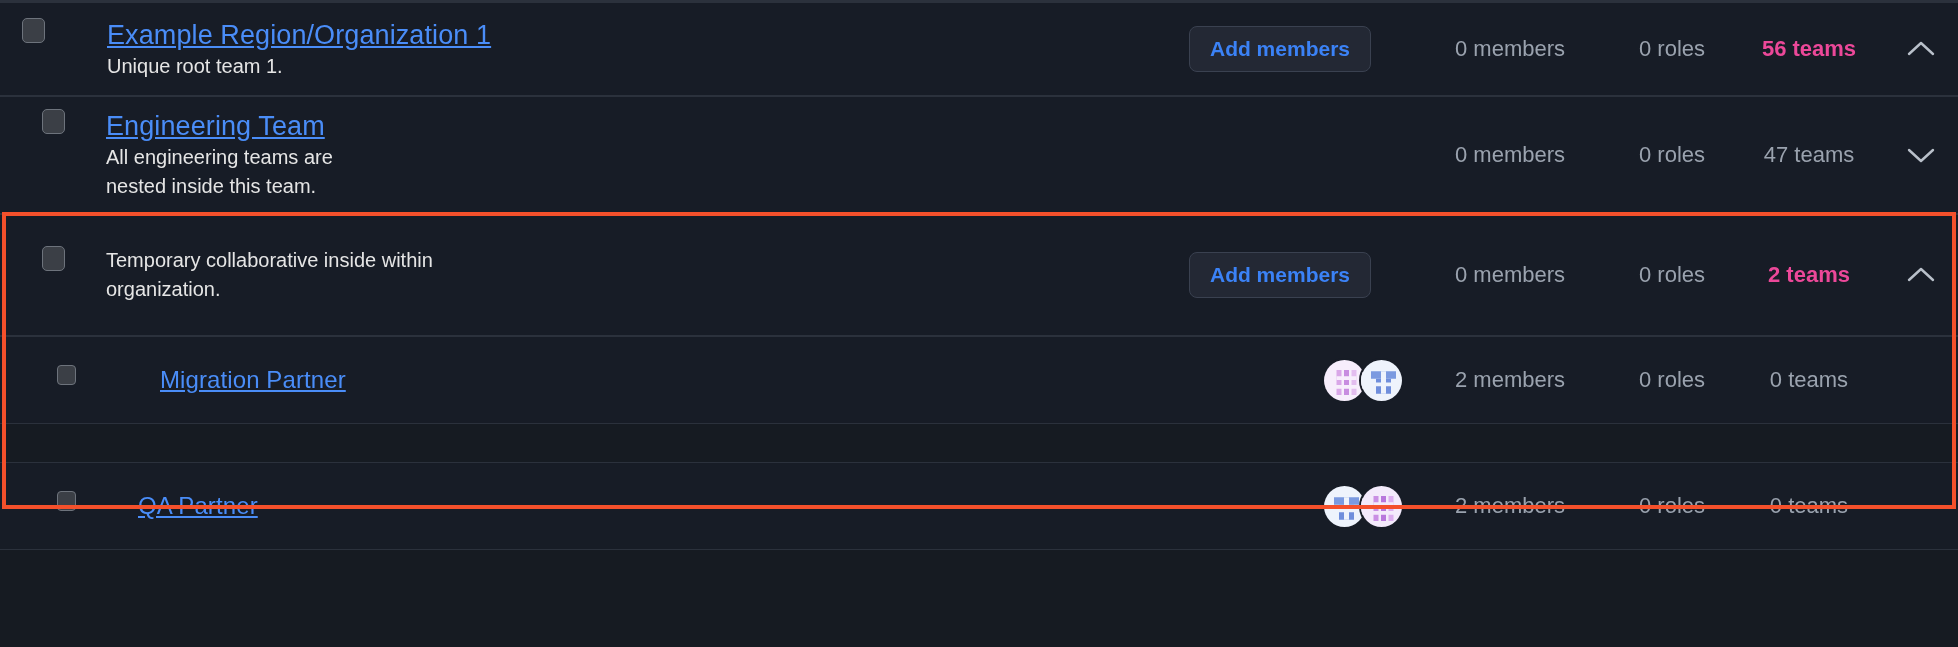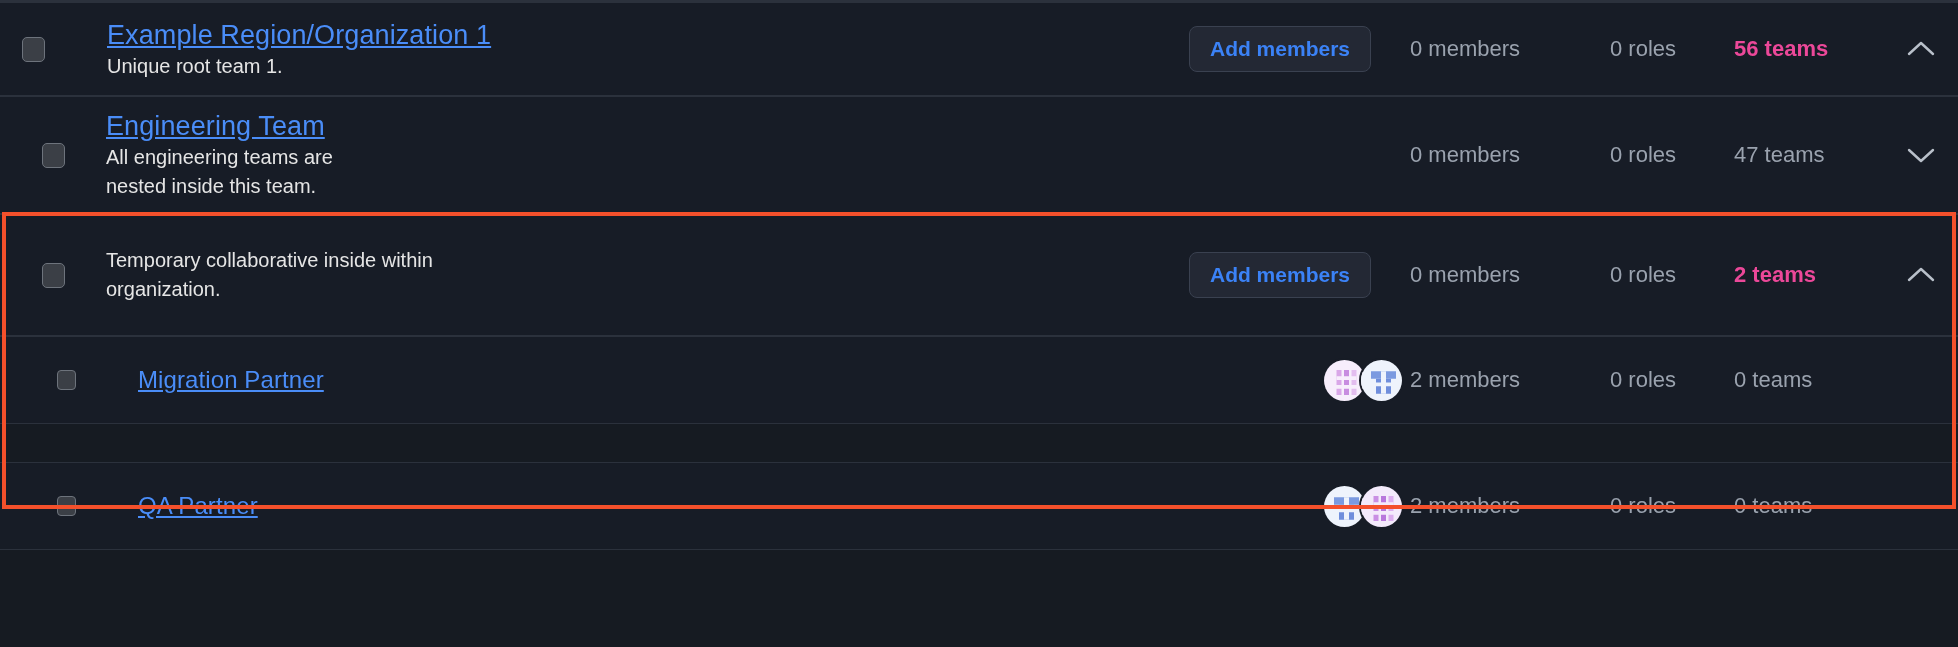--- a/index.html
+++ b/index.html
@@ -24,21 +24,21 @@
     align-items: center;
     width: 100%;
     background: #171c26;
     border-top: 1px solid #2b313c;
     border-bottom: 1px solid #2b313c;
   }
   .row.no-top { border-top: none; }
 
   .row-main {
     display: flex;
-    align-items: center;
+    align-items: flex-start;
     flex: 1 1 auto;
     min-width: 0;
   }
 
   .cbox-wrap {
     display: flex;
     align-items: center;
     justify-content: center;
     flex: 0 0 auto;
   }
@@ -96,21 +96,21 @@
     padding: 11px 20px;
     border-radius: 8px;
     line-height: 22px;
     white-space: nowrap;
     cursor: pointer;
   }
   .addbtn-slot { width: 260px; display: flex; justify-content: center; }
   .stat {
     color: #9aa2ae;
     font-size: 22px;
-    text-align: left;
+    text-align: center;
     white-space: nowrap;
   }
   .stat-members { width: 200px; padding-right: 0; }
   .stat-roles   { width: 124px; }
   .stat-teams   { width: 150px; }
   .stat-teams.strong { color: #ec4899; font-weight: bold; }
   .chev {
     width: 74px;
     display: flex;
     align-items: center;
@@ -235,21 +235,21 @@
         </svg>
       </span>
     </div>
   </div>
 
   <div class="row" style="height:88px;">
     <div class="row-main">
       <div class="cbox-wrap" style="width:132px;">
         <span class="cbox sm"></span>
       </div>
-      <div class="titleblock" style="padding-left:6px;">
+      <div class="titleblock" style="padding-left:6px;margin-left:22px;">
         <a class="team-link sm" href="#">Migration Partner</a>
       </div>
     </div>
     <div class="row-right">
       <div class="addbtn-slot" style="width:160px;"></div>
       <div class="avatars">
         <span class="avatar">
           <svg width="45" height="45" viewBox="0 0 36 36" aria-hidden="true">
             <rect width="36" height="36" fill="#f7eefc"></rect>
             <rect x="10" y="8" width="4" height="20" fill="#d9a7e8"></rect>

